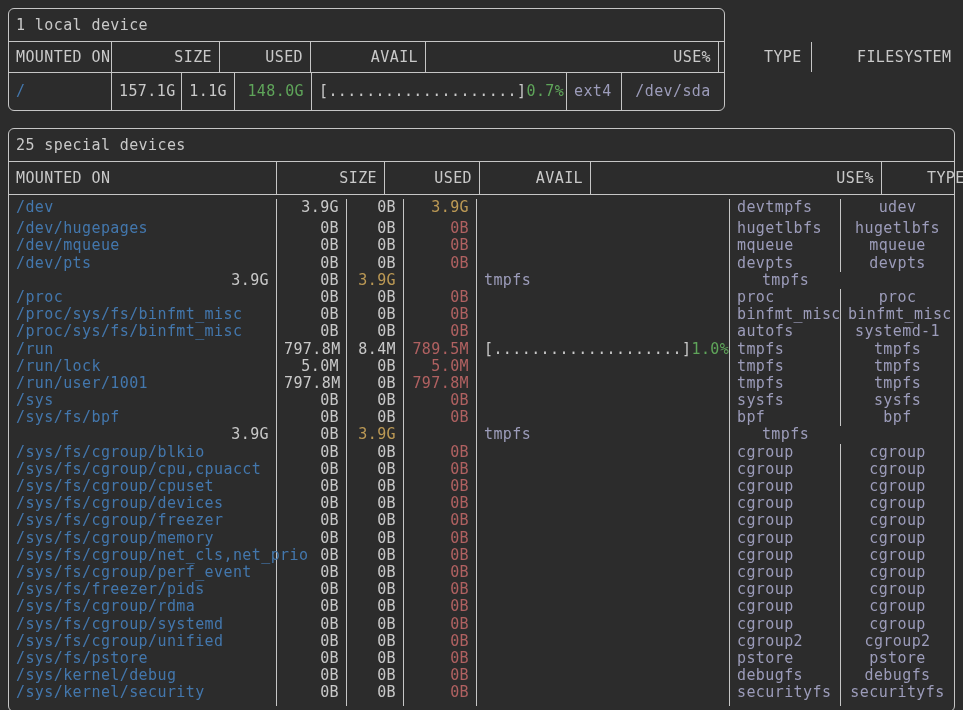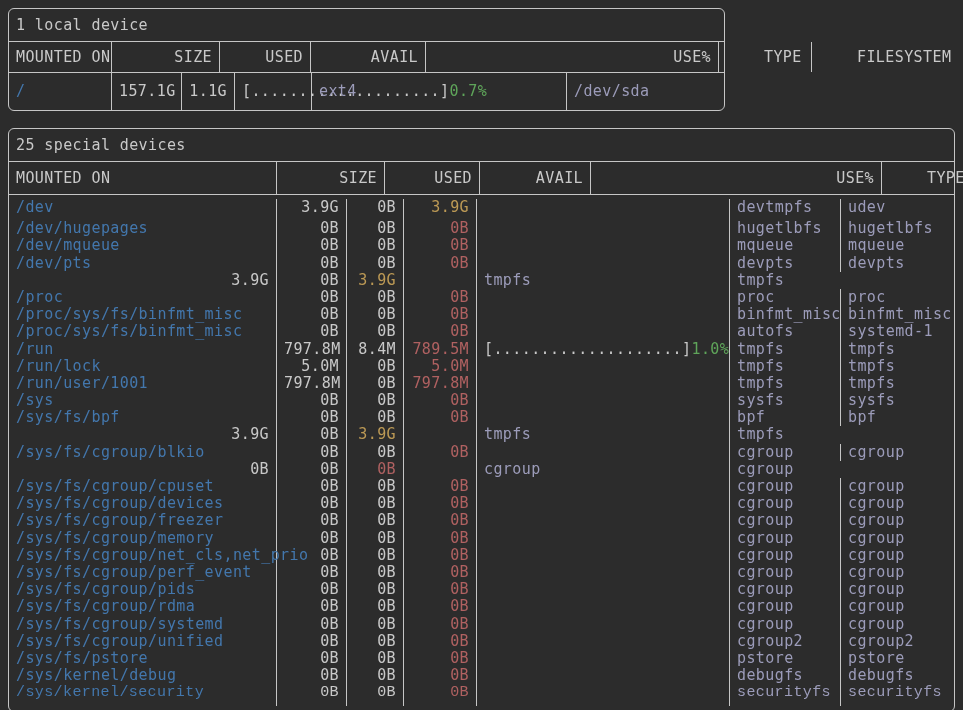--- a/index.html
+++ b/index.html
@@ -28,27 +28,27 @@
   .tbl1 .row{grid-template-columns:103px 70px 53px 77px 255px 55px 102px;}
   .tbl2 .row{grid-template-columns:268px 70px 57px 73px 253px 111px 113px;}
   .head{border-bottom:1px solid var(--border,#c6c6c6);gap:38px;}
   .tbl1 .head .cell{height:30px;line-height:30px;}
   .tbl2 .head .cell{height:32px;line-height:32px;}
   .cell{
     padding:0 7px;white-space:pre;box-sizing:border-box;
     border-right:1px solid var(--border,#c6c6c6);
     overflow:visible;
   }
-  .cell:last-child{border-right:none;}
+  .cell:last-child{border-right:none;text-align:center;}
   .c-right{text-align:right;}
   .c-center{text-align:right;}
   .tbl1 .row.data{height:37px;line-height:37px;}
   .tbl2 .row.data{height:17.2px;line-height:17.2px;}
   .tbl2 .tbl-body .row.data:first-child{padding-top:4px;height:21.2px;}
-  .tbl2 .tbl-body .row.data:last-child{padding-bottom:5px;height:22.2px;font-family:Liberation Mono, monospace;}
+  .tbl2 .tbl-body .row.data:last-child{padding-bottom:5px;height:22.2px;}
   .c-mount{color:var(--mount-blue,#4377ad);}
   .c-meta{color:var(--meta-lavender,#9c9cba);}
   .lv-high{color:var(--avail-green,#5fa55a);}
   .lv-mid{color:var(--avail-yellow,#bd9a55);}
   .lv-low{color:var(--avail-red,#b06161);}
   .c-use{display:flex;justify-content:space-between;padding:0 13px 0 7px;}
   .use-pct{color:var(--avail-green,#5fa55a);}
 </style>
 </head>
 <body>
@@ -64,20 +64,21 @@
       <div class="cell c-right">AVAIL</div>
       <div class="cell c-center">USE%</div>
       <div class="cell">TYPE</div>
       <div class="cell">FILESYSTEM</div>
     </div>
     <div class="tbl-body">
         <div class="row data">
           <div class="cell c-mount">/</div>
           <div class="cell c-right">157.1G</div>
           <div class="cell c-right">1.1G</div>
+          <div class="cell c-right lv-high">148.0G</div>
           <div class="cell c-use"><span>[....................]</span><span class="use-pct">0.7%</span></div>
           <div class="cell c-meta">ext4</div>
           <div class="cell c-meta">/dev/sda</div>
         </div>
       </div>
   </div>
 
   <div class="tbl tbl2">
     <div class="tbl-title">25 special devices</div>
     <div class="row head">
@@ -217,20 +218,21 @@
         <div class="row data">
           <div class="cell c-mount">/sys/fs/cgroup/blkio</div>
           <div class="cell c-right">0B</div>
           <div class="cell c-right">0B</div>
           <div class="cell c-right lv-low">0B</div>
           <div class="cell c-use"><span></span><span class="use-pct"></span></div>
           <div class="cell c-meta">cgroup</div>
           <div class="cell c-meta">cgroup</div>
         </div>
         <div class="row data">
+          <div class="cell c-mount">/sys/fs/cgroup/cpu,cpuacct</div>
           <div class="cell c-right">0B</div>
           <div class="cell c-right">0B</div>
           <div class="cell c-right lv-low">0B</div>
           <div class="cell c-use"><span></span><span class="use-pct"></span></div>
           <div class="cell c-meta">cgroup</div>
           <div class="cell c-meta">cgroup</div>
         </div>
         <div class="row data">
           <div class="cell c-mount">/sys/fs/cgroup/cpuset</div>
           <div class="cell c-right">0B</div>
@@ -279,21 +281,21 @@
         <div class="row data">
           <div class="cell c-mount">/sys/fs/cgroup/perf_event</div>
           <div class="cell c-right">0B</div>
           <div class="cell c-right">0B</div>
           <div class="cell c-right lv-low">0B</div>
           <div class="cell c-use"><span></span><span class="use-pct"></span></div>
           <div class="cell c-meta">cgroup</div>
           <div class="cell c-meta">cgroup</div>
         </div>
         <div class="row data">
-          <div class="cell c-mount">/sys/fs/cgroup/pids</div>
+          <div class="cell c-mount">/sys/fs/freezer/pids</div>
           <div class="cell c-right">0B</div>
           <div class="cell c-right">0B</div>
           <div class="cell c-right lv-low">0B</div>
           <div class="cell c-use"><span></span><span class="use-pct"></span></div>
           <div class="cell c-meta">cgroup</div>
           <div class="cell c-meta">cgroup</div>
         </div>
         <div class="row data">
           <div class="cell c-mount">/sys/fs/cgroup/rdma</div>
           <div class="cell c-right">0B</div>

